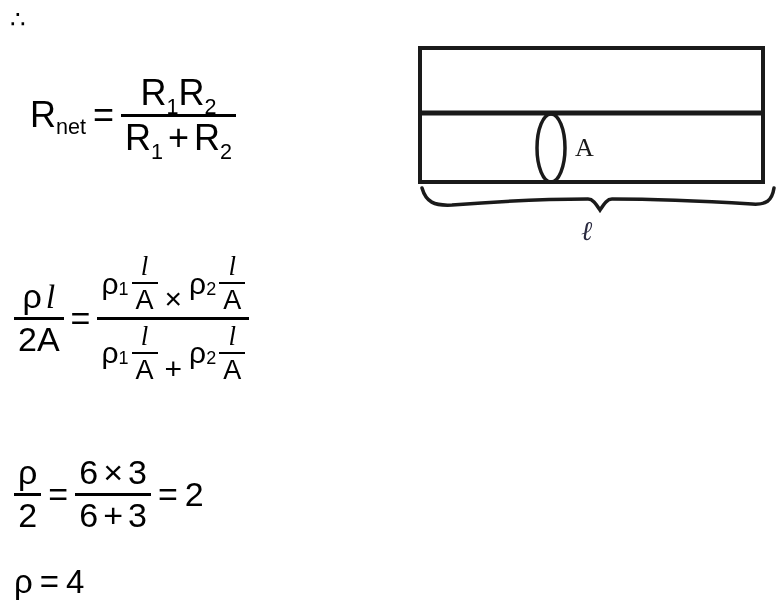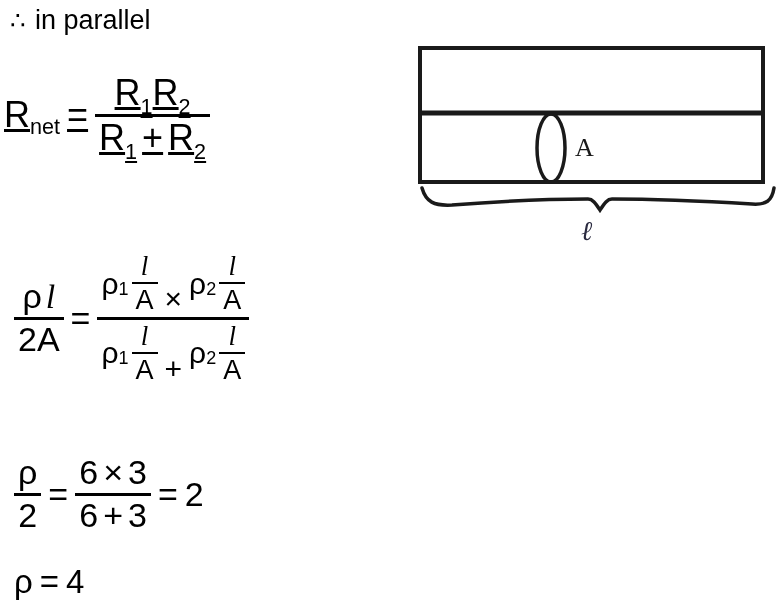--- a/index.html
+++ b/index.html
@@ -80,24 +80,23 @@
     font-size: 27px;
   }
   #because-line .sym {
     margin-right: 9px;
     font-family: "DejaVu Sans", sans-serif;
     font-size: 25px;
   }
 
   
   #eq-rnet {
-    left: 4px;
+    left: 30px;
     top: 74px;
     font-size: 36px;
-    text-decoration: underline;
   }
   #eq-rnet .frac { font-size: 36px; }
   #eq-rnet .frac .bar { height: 3px; }
 
   
   #eq-rho-main {
     left: 14px;
     top: 252px;
     font-size: 34px;
   }
@@ -155,21 +154,20 @@
     top: 178px;
   }
 </style>
 </head>
 <body>
 
 <div class="page">
 
   <div class="math" id="because-line">
     <span class="sym">∴</span>
-    <span>in parallel</span>
   </div>
 
   <div class="math" id="eq-rnet">
     <span>
       <span>R</span><span class="sub">net</span>
     </span>
     <span class="op">=</span>
     <span class="frac">
       <span class="num">
         <span>R</span>

